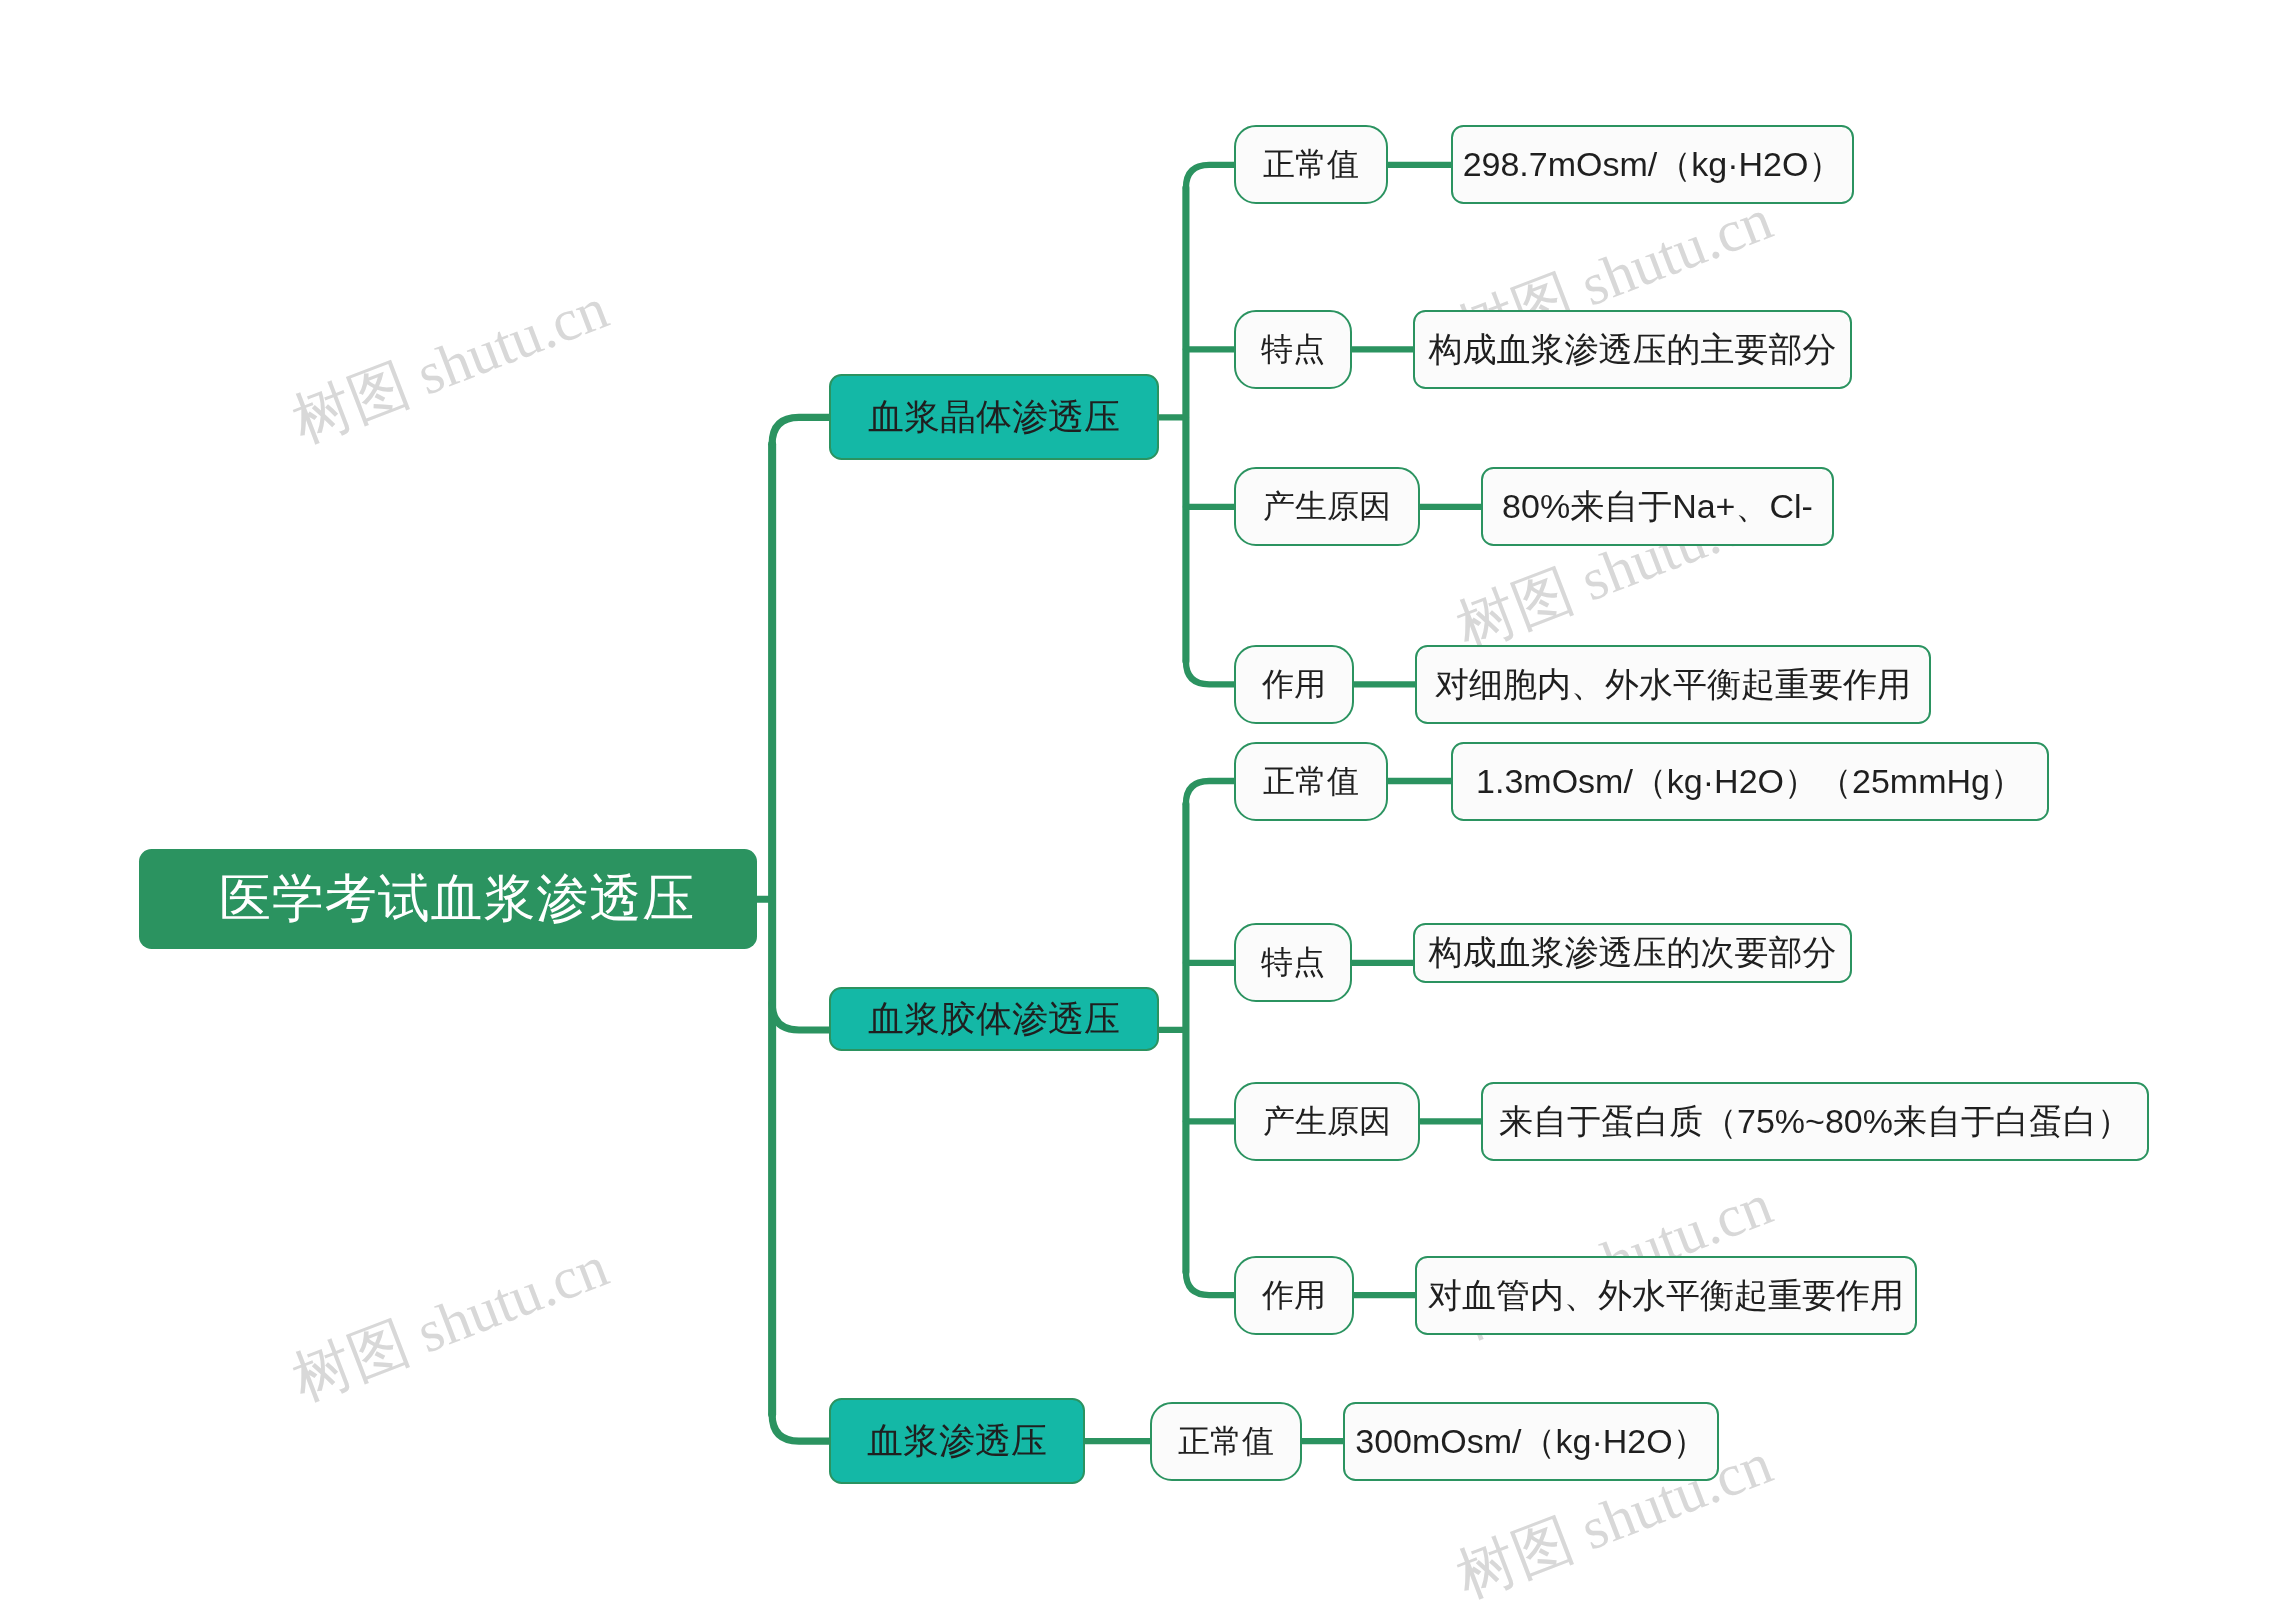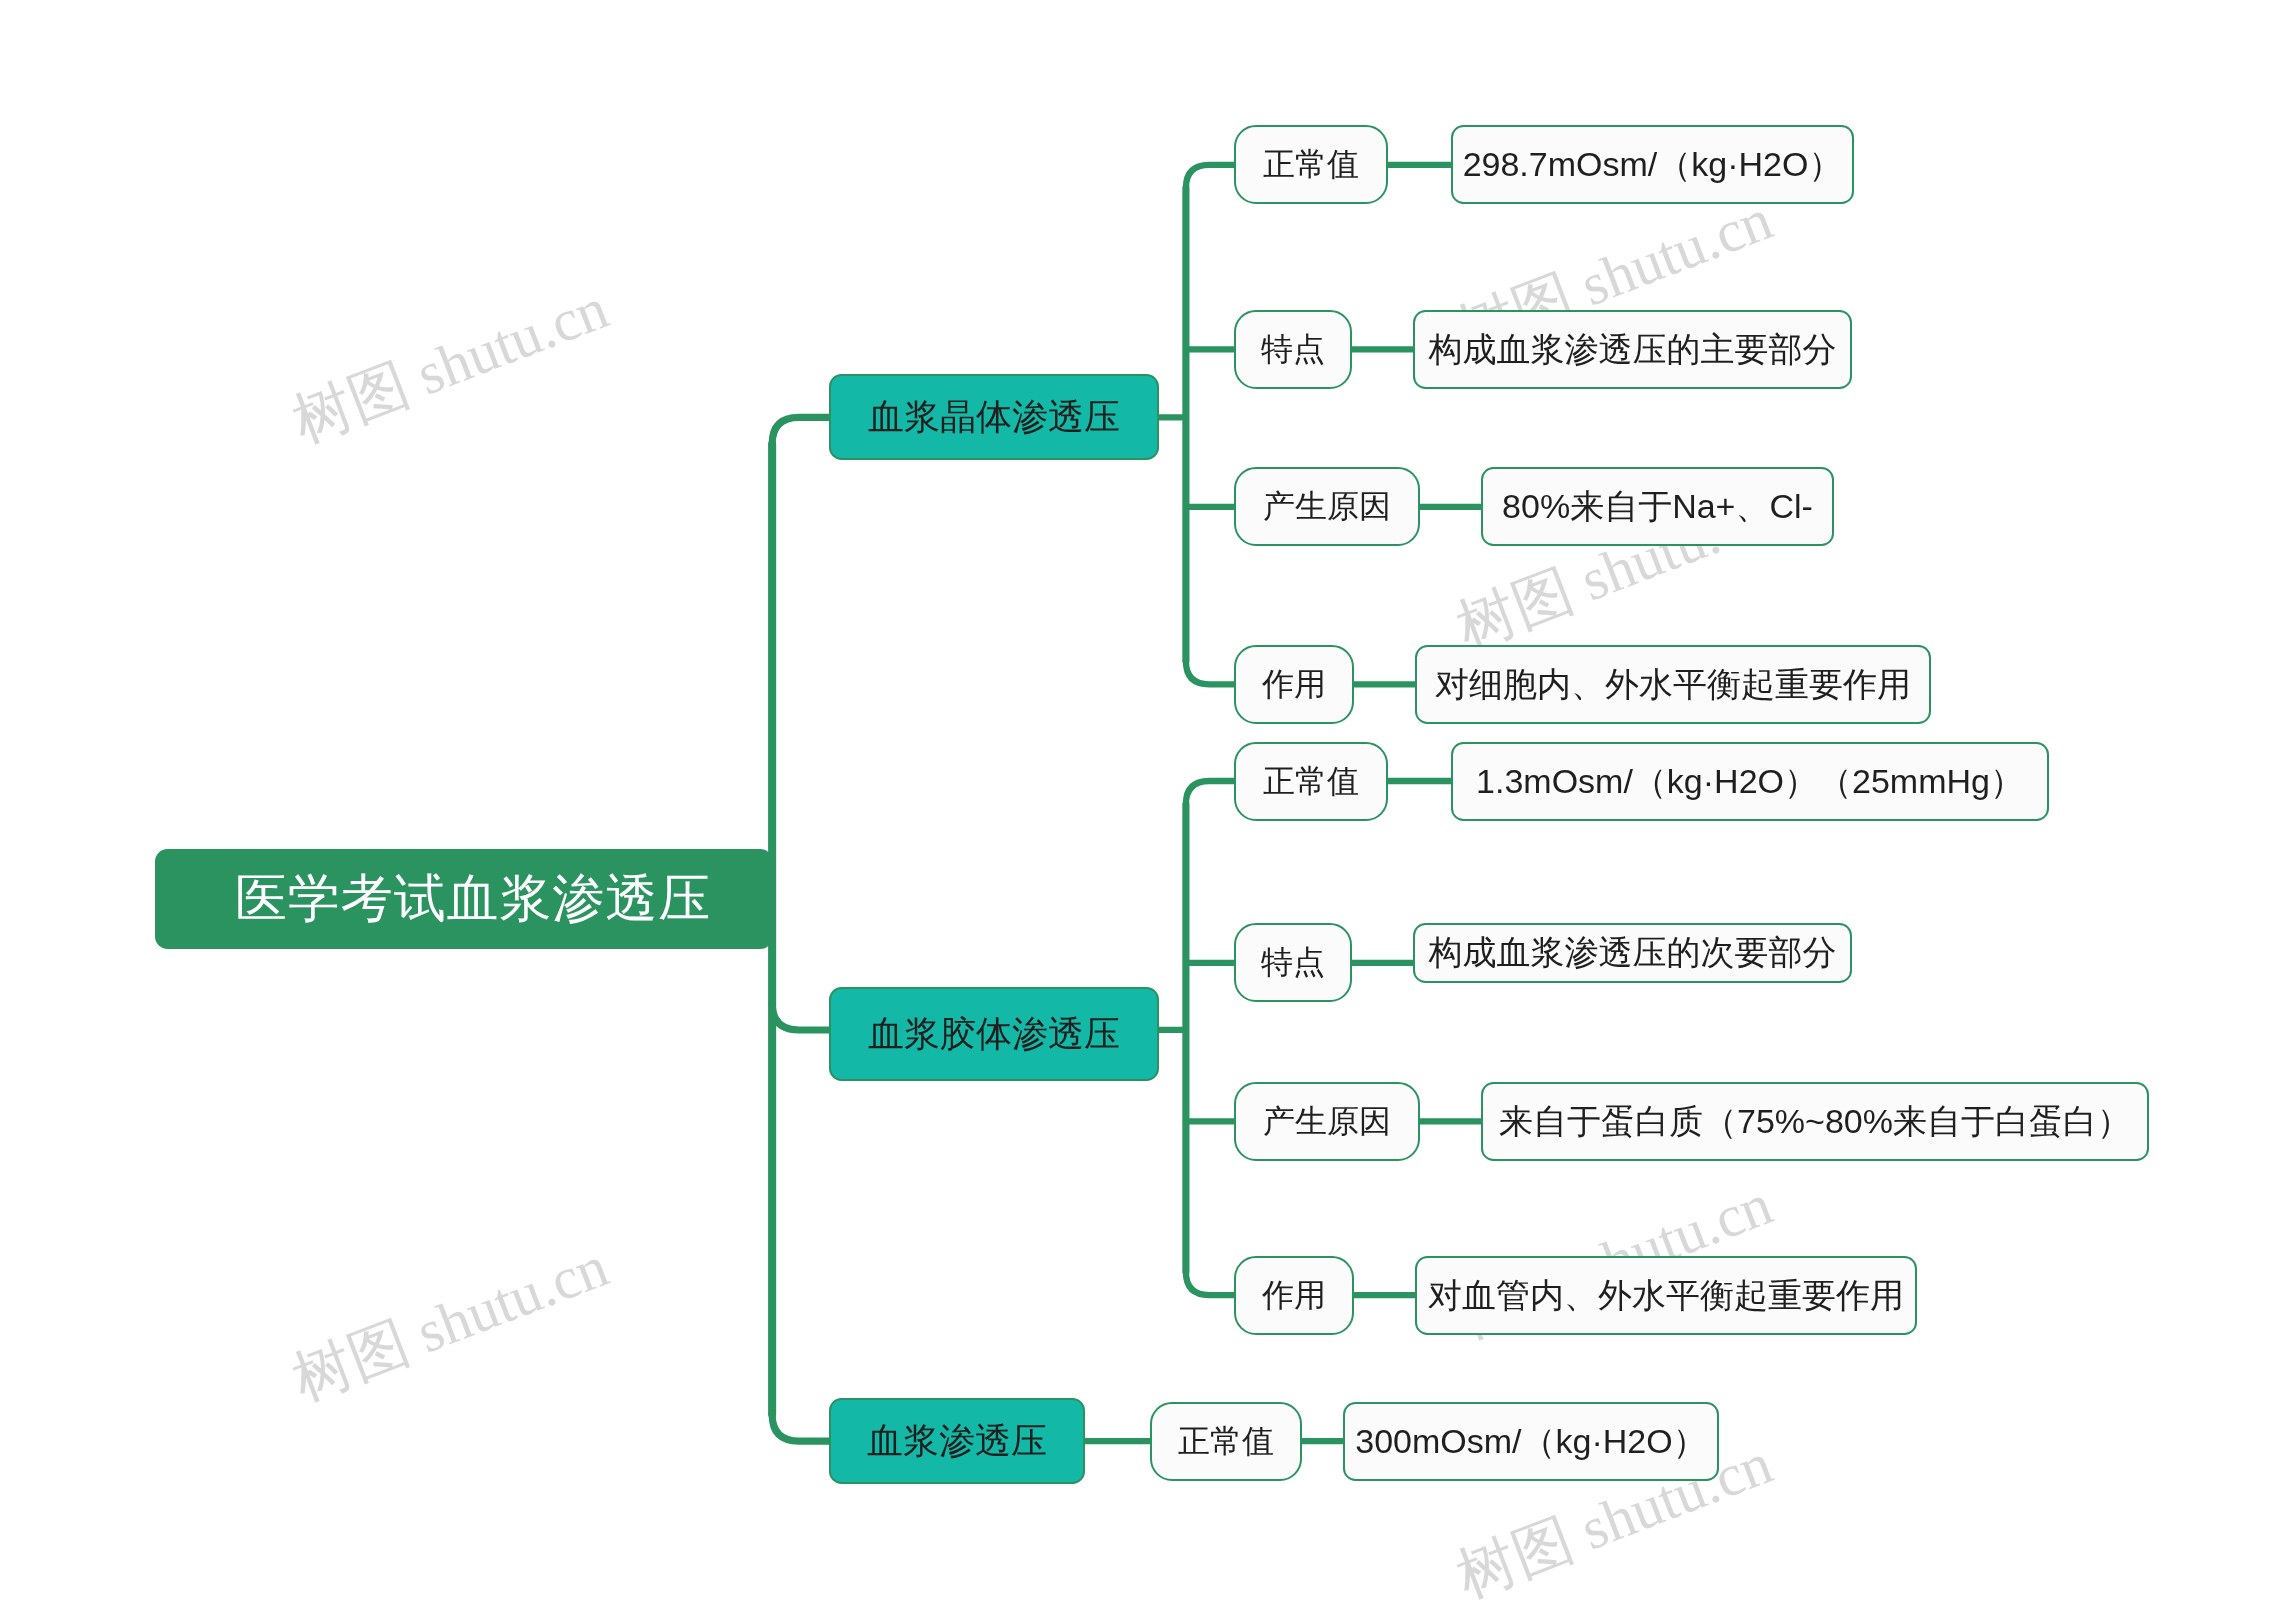--- a/index.html
+++ b/index.html
@@ -143,21 +143,21 @@
       <path d="M1586,1252 L1654,1252"></path>
       <path d="M1512,1446 L1580,1446"></path>
 
       <path d="M1212,1609 L1284,1609"></path>
       <path d="M1454,1609 L1500,1609"></path>
     </g>
   </svg>
 
   <div id="nodes">
 
-    <div class="node root" style="left:155px; top:849px; width:618px; height:100px;padding-left:41px;">
+    <div class="node root" style="left:139px; top:849px; width:618px; height:100px;padding-left:41px;">
       <span>医学考试血浆渗透压</span>
     </div>
 
     <div class="node l2" style="left:829px; top:374px; width:330px; height:86px;">
       <span>血浆晶体渗透压</span>
     </div>
 
     <div class="node l3" style="left:1234px; top:125px; width:154px; height:79px;">
       <span>正常值</span>
     </div>
@@ -179,21 +179,21 @@
       <span>80%来自于Na+、Cl-</span>
     </div>
 
     <div class="node l3" style="left:1234px; top:645px; width:120px; height:79px;">
       <span>作用</span>
     </div>
     <div class="node l4" style="left:1415px; top:645px; width:516px; height:79px;">
       <span>对细胞内、外水平衡起重要作用</span>
     </div>
 
-    <div class="node l2" style="left:829px; top:987px; width:330px; height:94px;text-align:center;">
+    <div class="node l2" style="left:829px; top:987px; width:330px; height:64px;text-align:center;">
       <span>血浆胶体渗透压</span>
     </div>
 
     <div class="node l3" style="left:1234px; top:742px; width:154px; height:79px;">
       <span>正常值</span>
     </div>
     <div class="node l4" style="left:1451px; top:742px; width:598px; height:79px;">
       <span>1.3mOsm/（kg·H2O）（25mmHg）</span>
     </div>
 

